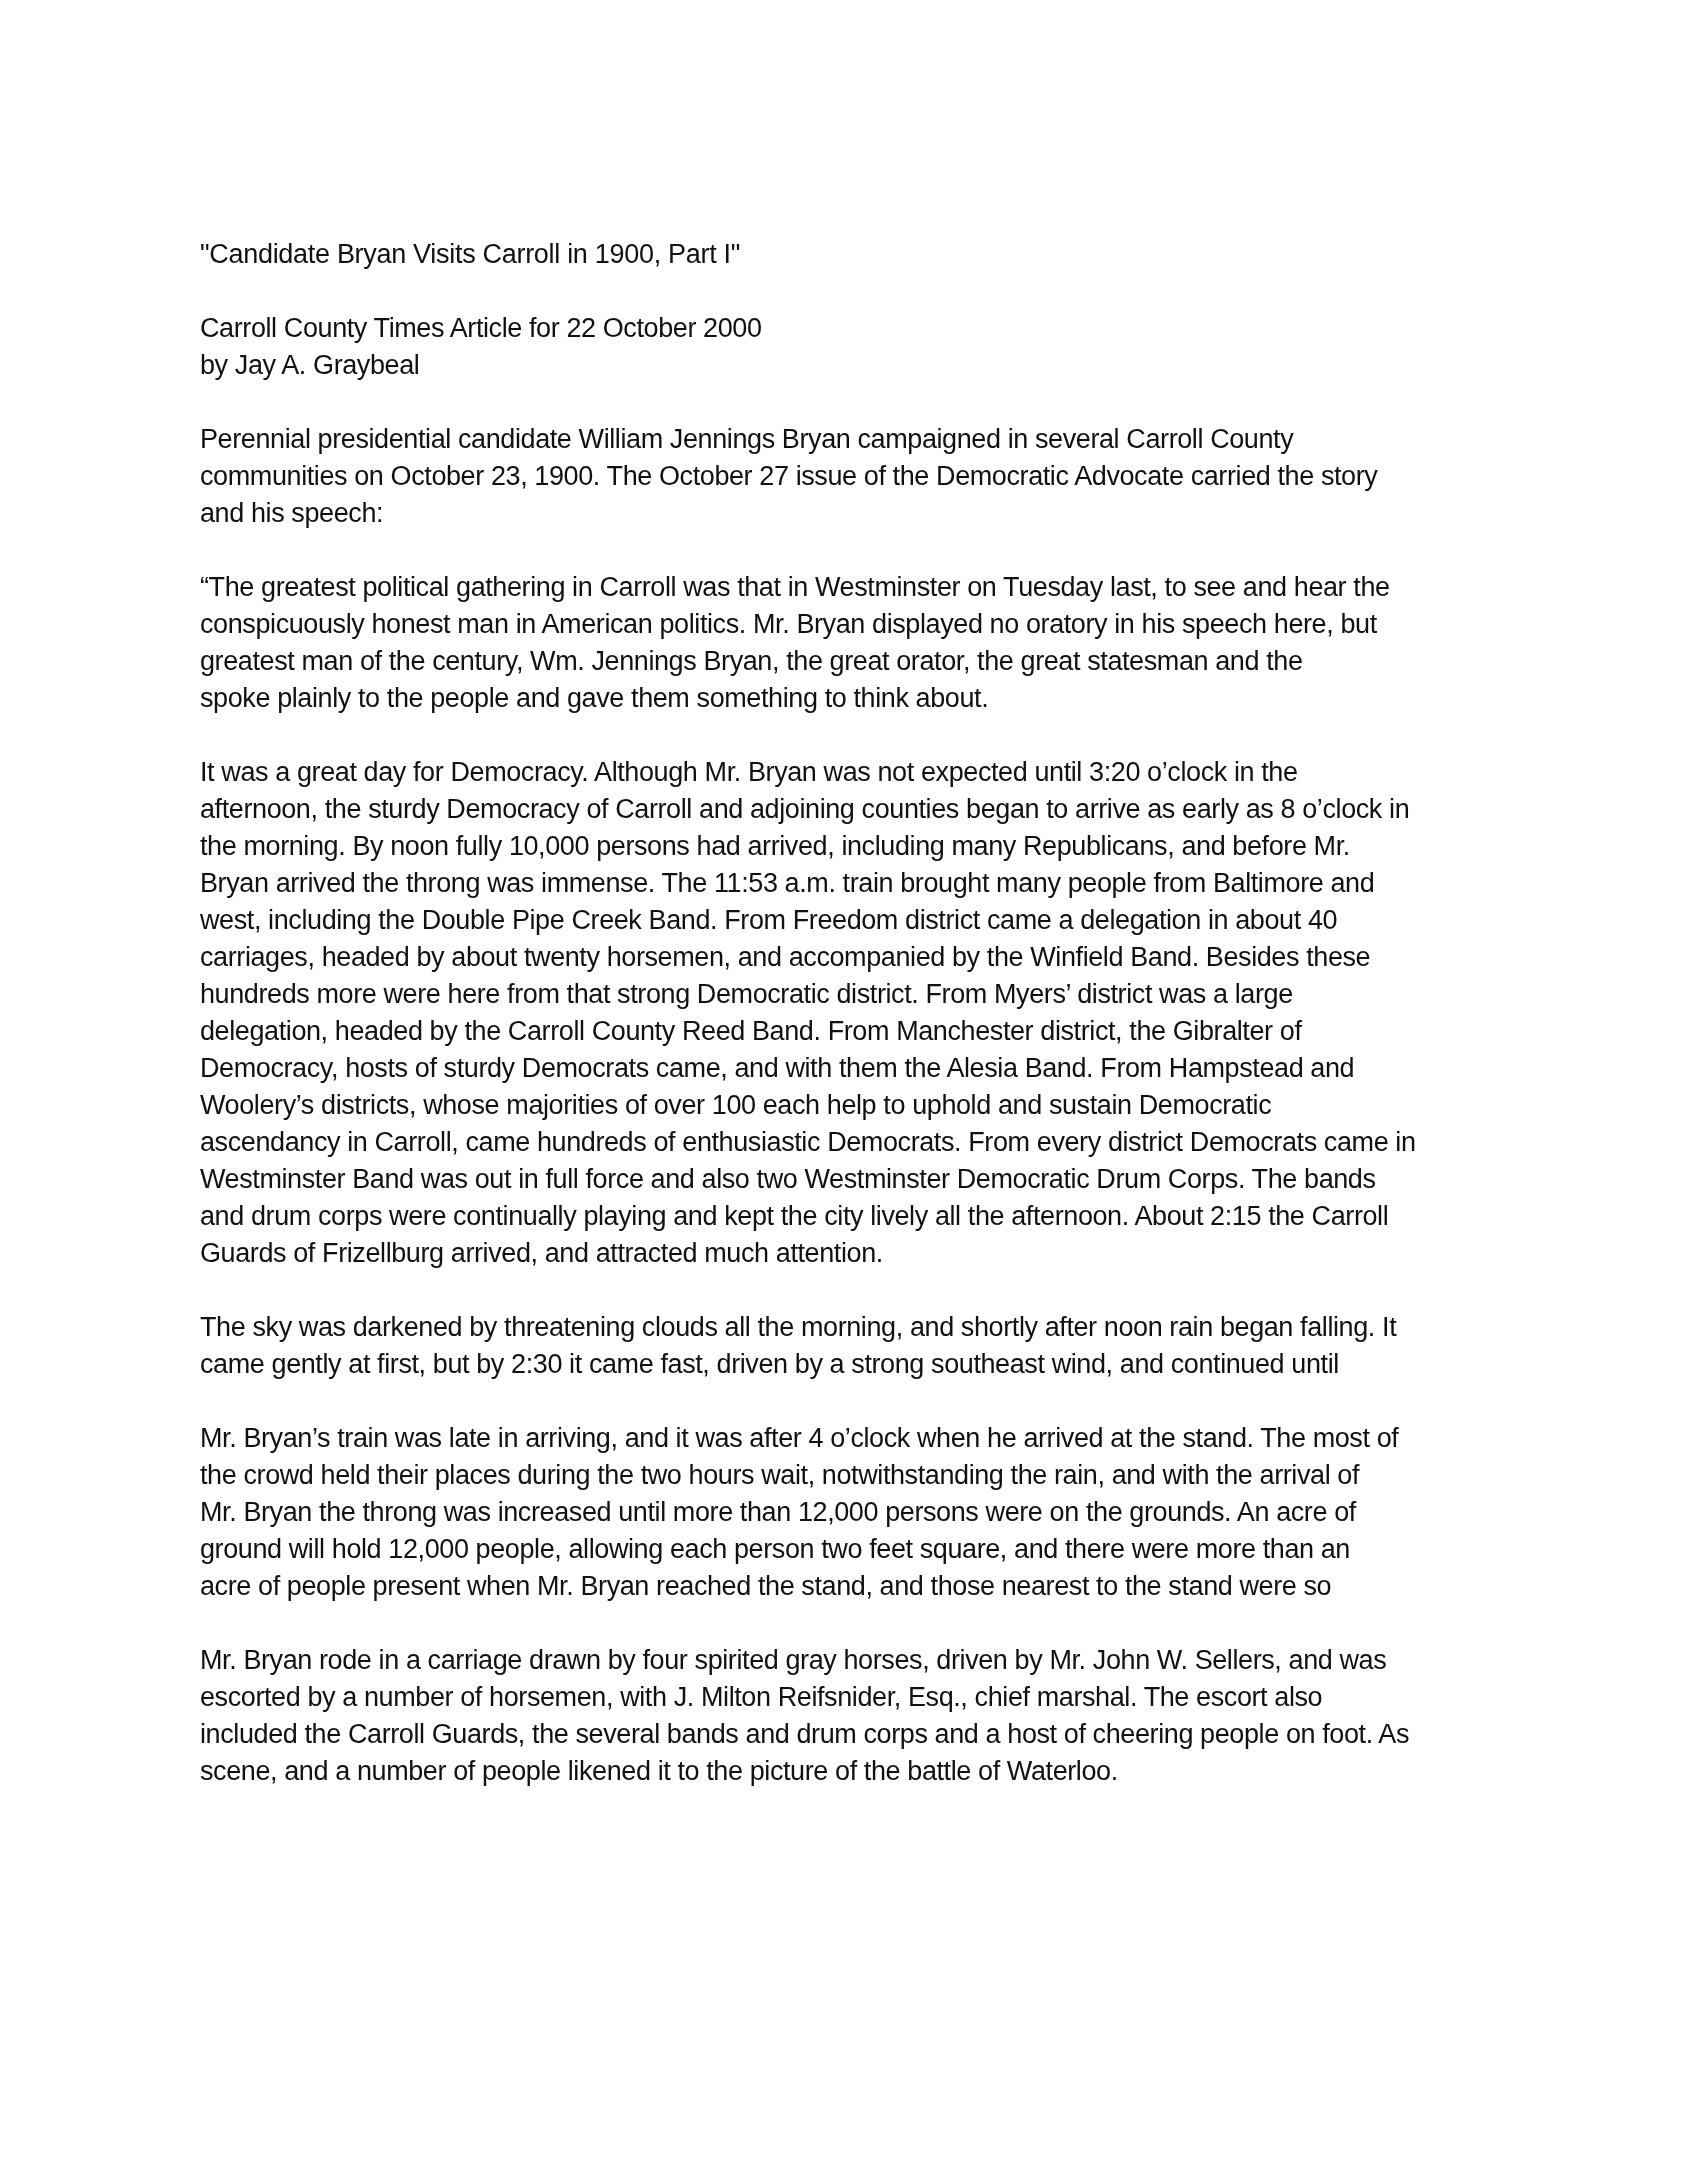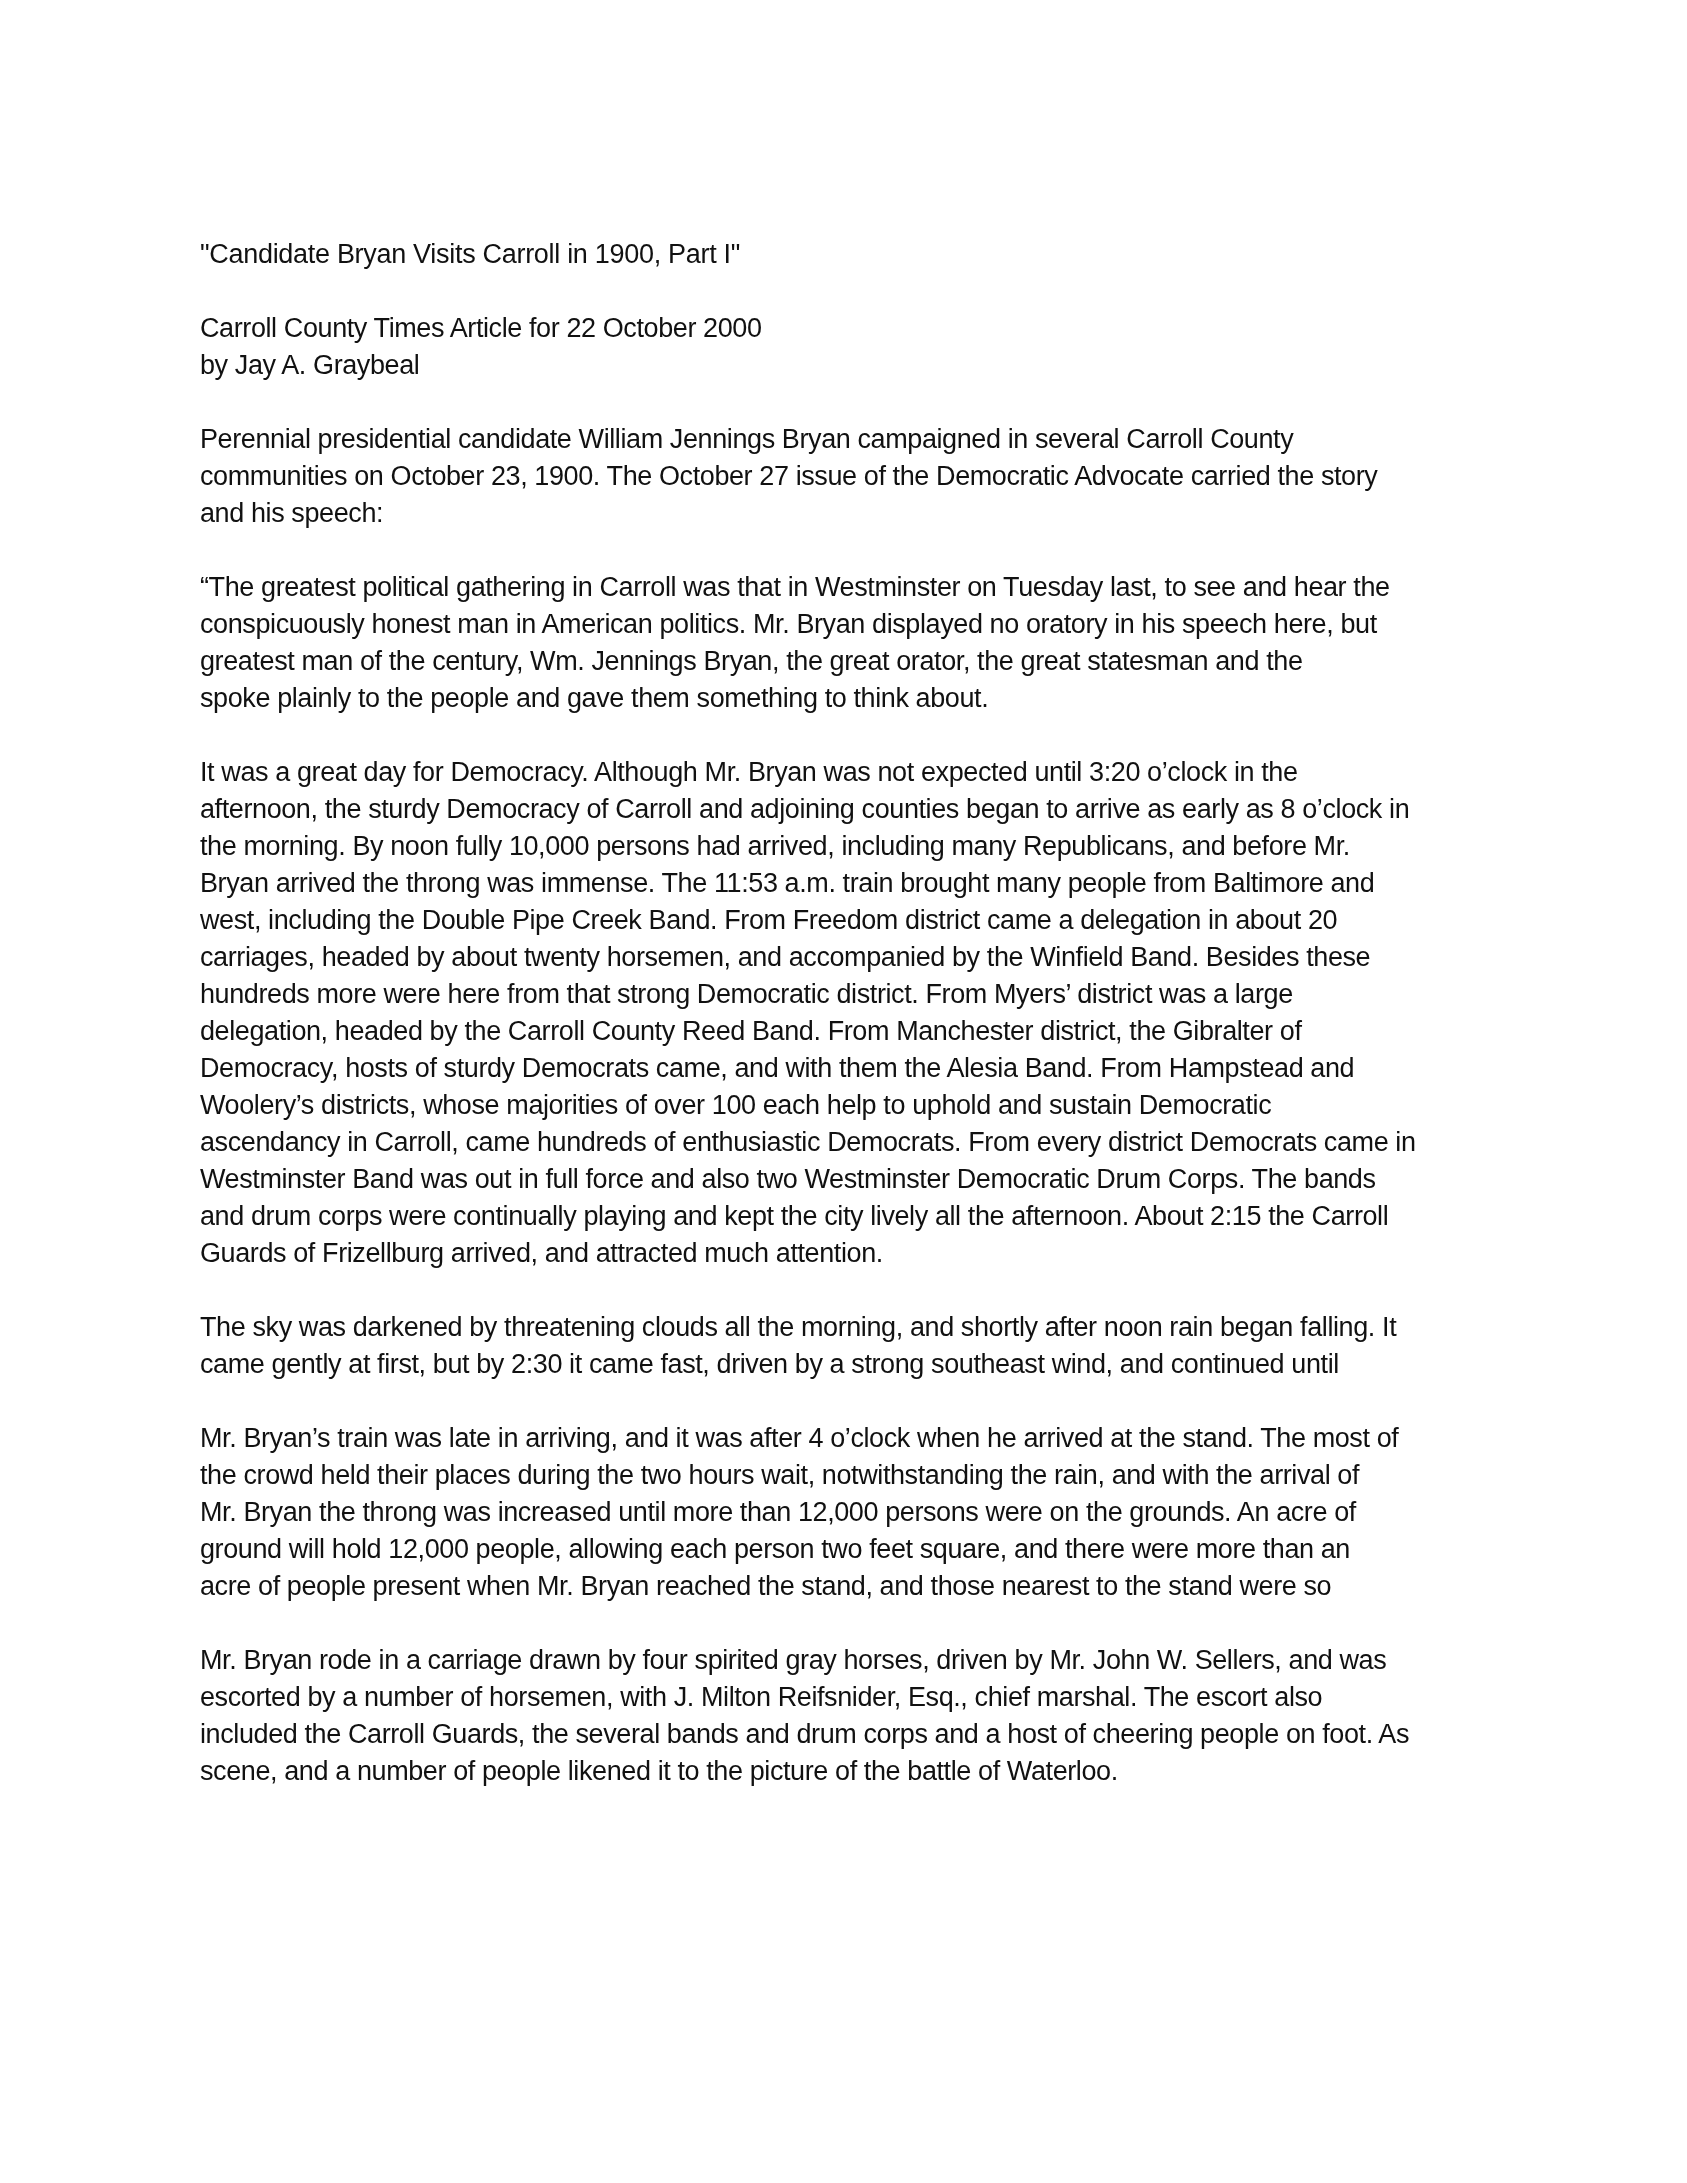--- a/index.html
+++ b/index.html
@@ -67,21 +67,21 @@
     <span class="line">spoke plainly to the people and gave them something to think about.</span>
   </div>
 
   <div class="gap"></div>
 
   <div class="block">
     <span class="line">It was a great day for Democracy.  Although Mr. Bryan was not expected until 3:20 o’clock in the</span>
     <span class="line">afternoon, the sturdy Democracy of Carroll and adjoining counties began to arrive as early as 8 o’clock in</span>
     <span class="line">the morning.  By noon fully 10,000 persons had arrived, including many Republicans, and before Mr.</span>
     <span class="line">Bryan arrived the throng was immense.  The 11:53 a.m. train brought many people from Baltimore and</span>
-    <span class="line">west, including the Double Pipe Creek Band.  From Freedom district came a delegation in about 20</span>
+    <span class="line">west, including the Double Pipe Creek Band.  From Freedom district came a delegation in about 40</span>
     <span class="line">carriages, headed by about twenty horsemen, and accompanied by the Winfield Band.  Besides these</span>
     <span class="line">hundreds more were here from that strong Democratic district.  From Myers’ district was a large</span>
     <span class="line">delegation, headed by the Carroll County Reed Band.  From Manchester district, the Gibralter of</span>
     <span class="line">Democracy, hosts of sturdy Democrats came, and with them the Alesia Band.  From Hampstead and</span>
     <span class="line">Woolery’s districts, whose majorities of over 100 each help to uphold and sustain Democratic</span>
     <span class="line">ascendancy in Carroll, came hundreds of enthusiastic Democrats.  From every district Democrats came in</span>
     <span class="line">Westminster Band was out in full force and also two Westminster Democratic Drum Corps.  The bands</span>
     <span class="line">and drum corps were continually playing and kept the city lively all the afternoon.  About 2:15 the Carroll</span>
     <span class="line">Guards of Frizellburg arrived, and attracted much attention.</span>
   </div>

